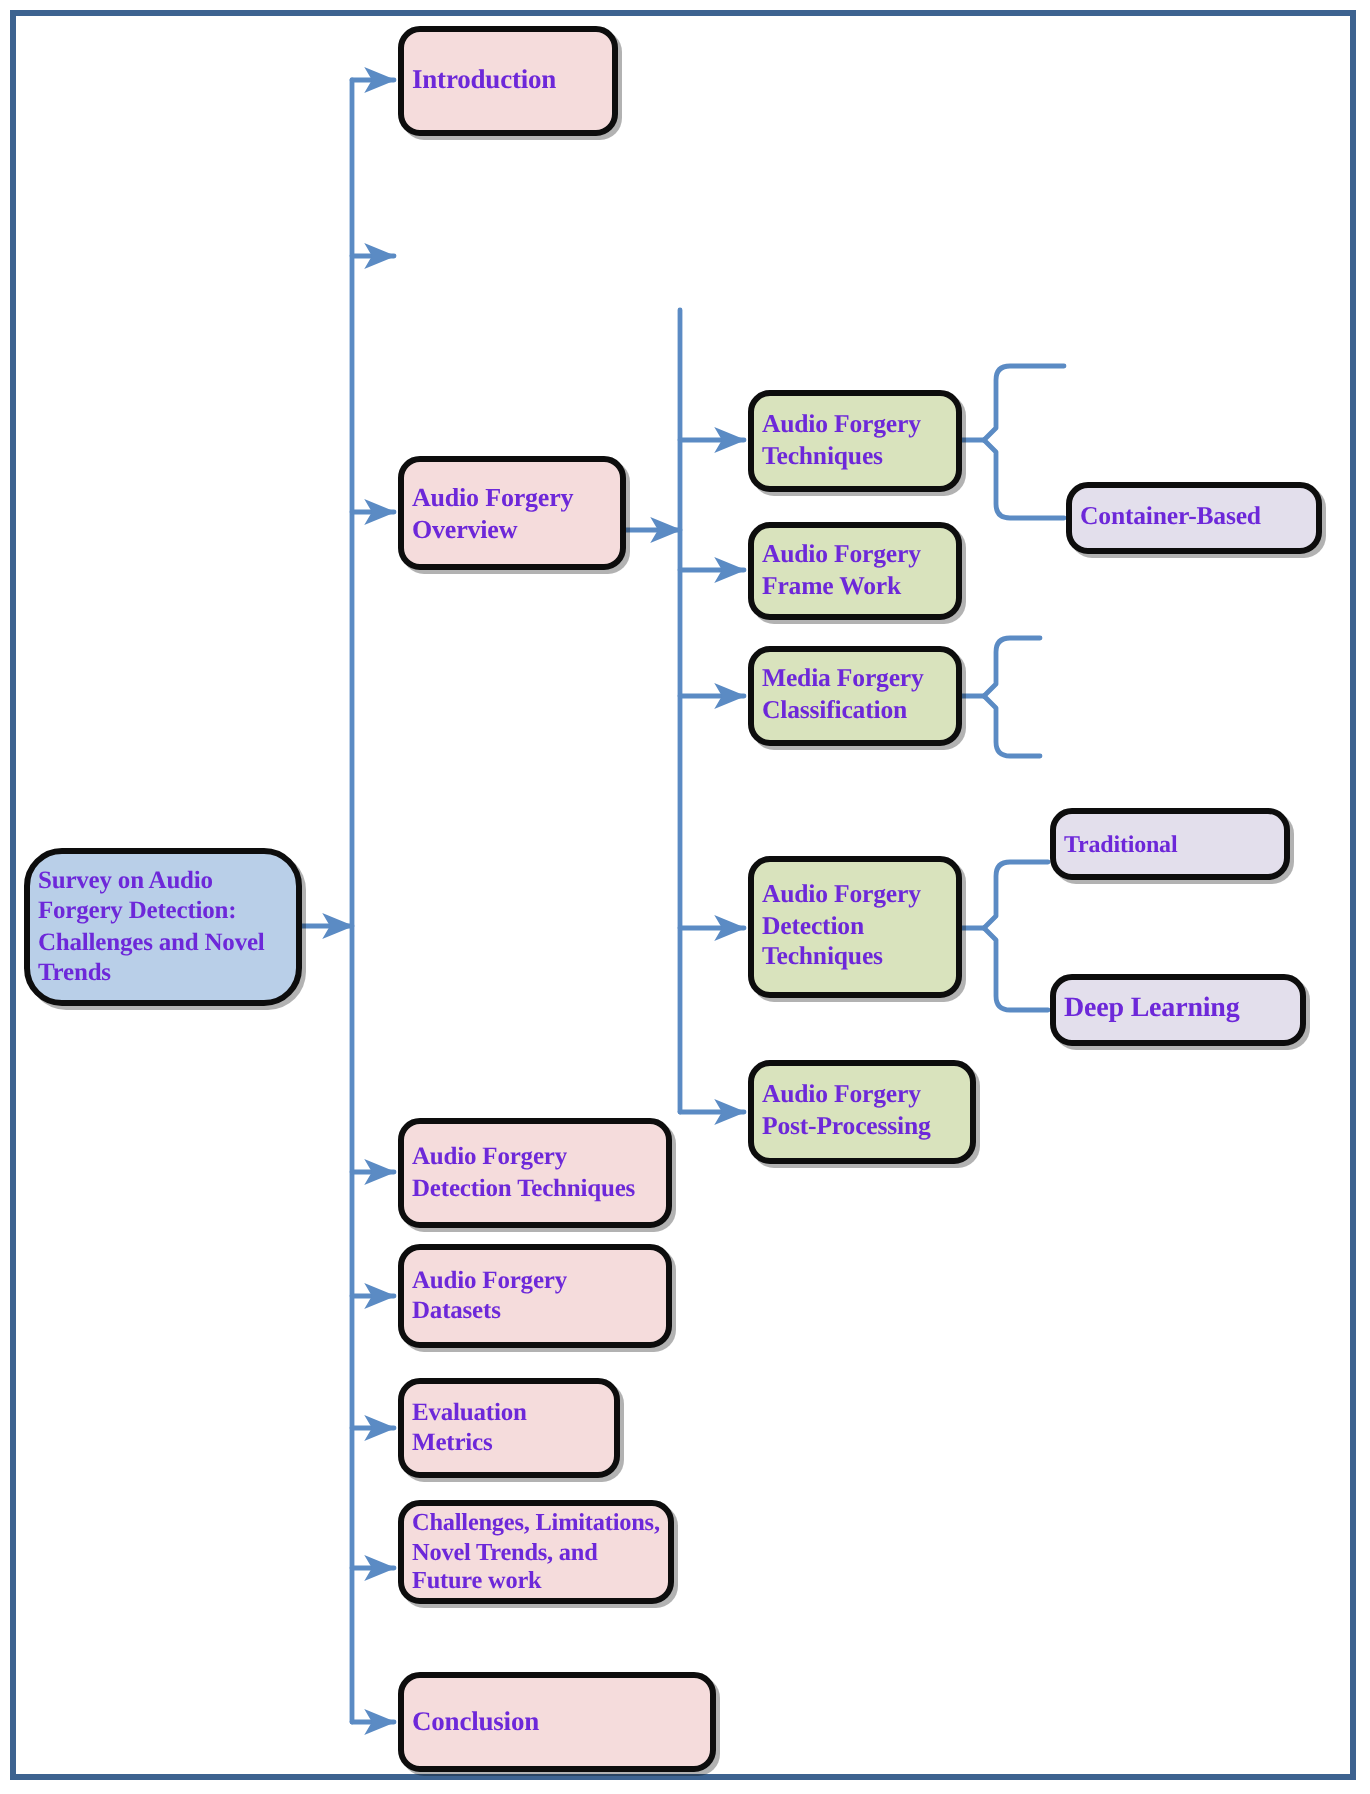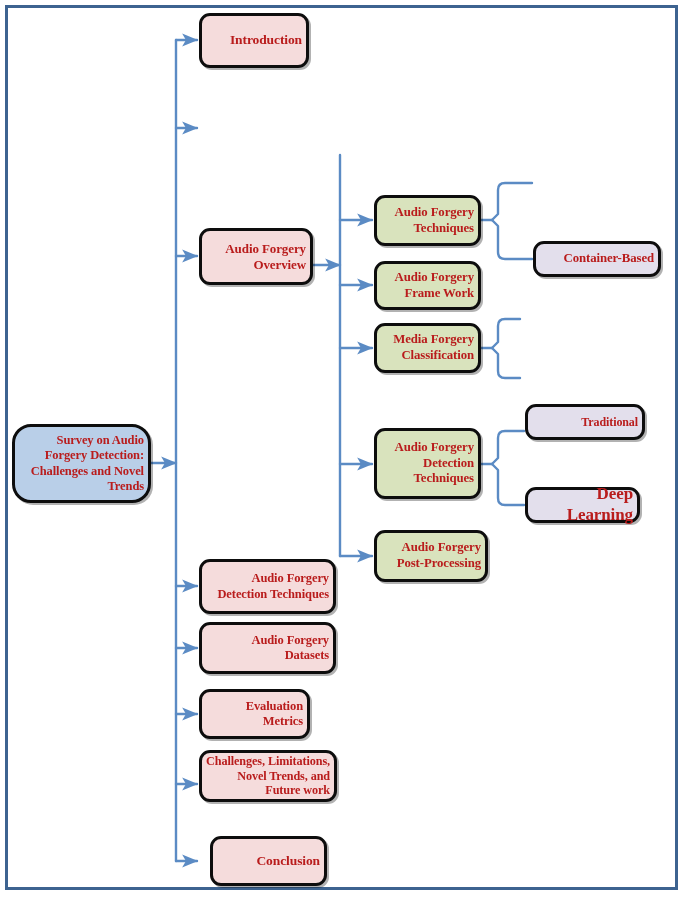--- a/index.html
+++ b/index.html
@@ -21,23 +21,23 @@
   }
   #edges{position:absolute;left:0;top:0;width:685px;height:897px;}
   .node{
     position:absolute;
     box-sizing:border-box;
     border:3px solid #0d0d0d;
     border-radius:11px;
     display:flex;
     align-items:center;
     justify-content:center;
-    text-align:right;
+    text-align:left;
     font-weight:bold;
-    color:#b91c1c;
+    color:#6d28d9;
     line-height:1.22;
     letter-spacing:-0.1px;
     padding:6px 4px;
     box-shadow:2px 2px 0 rgba(0,0,0,0.30);
     z-index:3;
   }
   .node span{display:block;width:100%;}
   .n-root{background:#b9cfe8;border-radius:19px;}
   .n-pink{background:#f5dcdc;}
   .n-green{background:#d9e3bd;}
@@ -133,21 +133,21 @@
   </div>
 
   <div class="node n-pink" style="left:199px;top:750px;width:138px;height:52px;font-size:12.2px;">
     <span>
       <span>Challenges, Limitations,</span>
       <span>Novel Trends, and</span>
       <span>Future work</span>
     </span>
   </div>
 
-  <div class="node n-pink" style="left:210px;top:836px;width:117px;height:50px;font-size:13.5px;">
+  <div class="node n-pink" style="left:199px;top:836px;width:159px;height:50px;font-size:13.5px;">
     <span>Conclusion</span>
   </div>
 
   <div class="node n-green" style="left:374px;top:195px;width:107px;height:51px;font-size:12.8px;">
     <span>
       <span>Audio Forgery</span>
       <span>Techniques</span>
     </span>
   </div>
 
@@ -182,16 +182,16 @@
 
 
   <div class="node n-lav" style="left:533px;top:241px;width:128px;height:36px;font-size:12.8px;">
     <span>Container-Based</span>
   </div>
 
   <div class="node n-lav" style="left:525px;top:404px;width:120px;height:36px;font-size:12px;">
     <span>Traditional</span>
   </div>
 
-  <div class="node n-lav" style="left:525px;top:487px;width:115px;height:36px;font-size:17px;">
+  <div class="node n-lav" style="left:525px;top:487px;width:128px;height:36px;font-size:14px;">
     <span>Deep Learning</span>
   </div>
 </div>
 
 </body></html>

